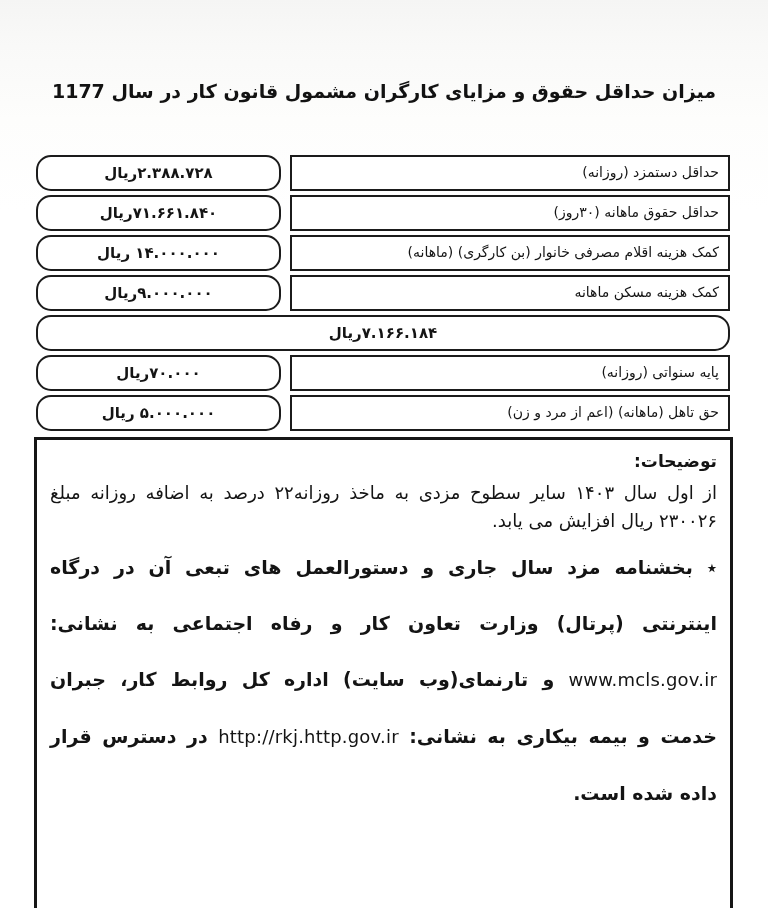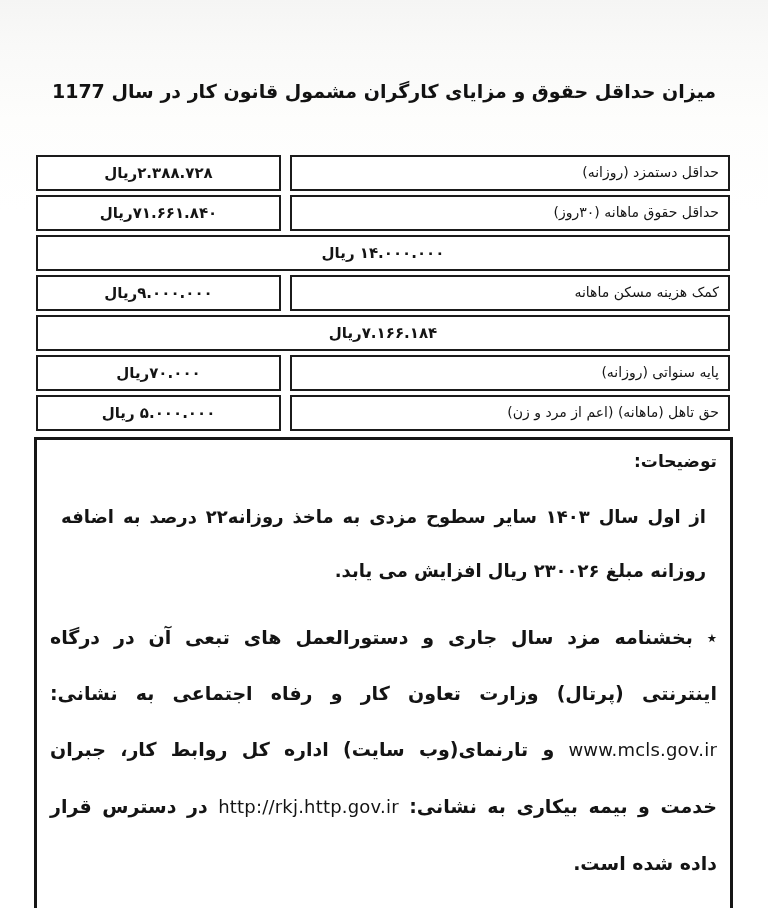--- a/index.html
+++ b/index.html
@@ -52,43 +52,43 @@
     font-size: 14px;
     line-height: 1.25;
   }
   .cell.value {
     flex: 1;
     justify-content: center;
     font-weight: bold;
     font-size: 15px;
     letter-spacing: 0.3px;
     padding: 2px 4px;
+    border-radius: 15px;
   }
   .notes {
     position: absolute;
     top: 437px;
     right: 35px;
     width: 699px;
     height: 508px;
     border: 3px solid #161616;
     background: #ffffff;
     padding: 3px 13px 0 13px;
   }
   .notes-heading {
     font-size: 17px;
     font-weight: bold;
     line-height: 36px;
   }
   .para-increase {
-    margin: 11px;
+    margin: 0;
     font-size: 18px;
-    line-height: 54px;
+    line-height: 28px;
     text-align: justify;
     text-justify: inter-word;
-    font-weight: bold;
   }
   .para-circular {
     margin: 4px 0 0 0;
     font-size: 19px;
     font-weight: bold;
     line-height: 56px;
     text-align: justify;
     text-justify: inter-word;
   }
   .url {
@@ -111,20 +111,21 @@
       <div class="cell label">حداقل دستمزد (روزانه)</div>
       <div class="cell value">۲.۳۸۸.۷۲۸ریال</div>
     </div>
 
     <div class="row">
       <div class="cell label">حداقل حقوق ماهانه (۳۰روز)</div>
       <div class="cell value">۷۱.۶۶۱.۸۴۰ریال</div>
     </div>
 
     <div class="row">
+      <div class="cell label">کمک هزینه اقلام مصرفی خانوار (بن کارگری) (ماهانه)</div>
       <div class="cell value">۱۴.۰۰۰.۰۰۰ ریال</div>
     </div>
 
     <div class="row">
       <div class="cell label">کمک هزینه مسکن ماهانه</div>
       <div class="cell value">۹.۰۰۰.۰۰۰ریال</div>
     </div>
 
     <div class="row">
       <div class="cell value">۷.۱۶۶.۱۸۴ریال</div>

